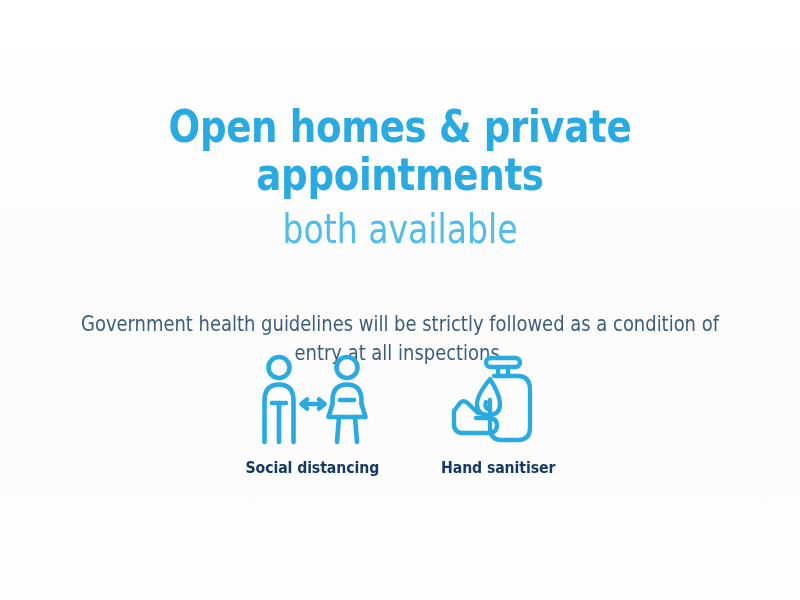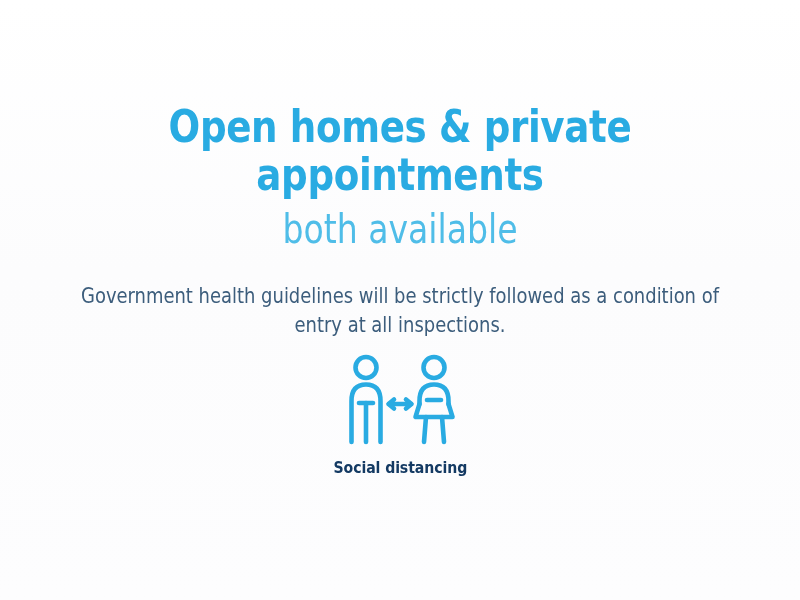--- a/index.html
+++ b/index.html
@@ -16,20 +16,21 @@
 
   .poster {
     position: relative;
     width: 800px;
     height: 600px;
     background: linear-gradient(180deg, #ffffff 0%, #fcfcfd 45%, #fdfdfe 100%);
     box-sizing: border-box;
     display: flex;
     flex-direction: column;
     align-items: center;
+    gap: 28px;
   }
 
   
   .headline-block {
     width: 100%;
     text-align: center;
     margin-top: 103px;
   }
   .headline {
     font-family: "DejaVu Sans Condensed", "Liberation Sans Narrow", "Liberation Sans", sans-serif;
@@ -139,16 +140,35 @@
 
           <path d="M52 50 H74"></path>
           <path d="M57 45.5 L51.5 50 L57 54.5"></path>
           <path d="M69 45.5 L74.5 50 L69 54.5"></path>
         </svg>
       </div>
       <div class="feature-label">Social distancing</div>
     </div>
 
 
+    <div class="feature feature-2">
+      <div class="icon-wrap">
+        <svg width="96" height="92" viewBox="0 0 96 92" fill="none" stroke="#29ABE2" stroke-width="4.3" stroke-linecap="round" stroke-linejoin="round">
+
+          <rect x="36" y="4" width="34" height="9" rx="4.5"></rect>
+          <path d="M48 13 V22"></path>
+          <path d="M58 13 V22"></path>
+
+          <path d="M44 22 H68 Q80 22 80 36 V74 Q80 86 68 86 H52 Q40 86 40 74 V46"></path>
+
+          <path d="M40 25 Q27 41 27 50 Q27 61 38.5 61 Q50 61 50 50 Q50 41 40 25 Z"></path>
+          <path d="M36 48 Q34 53 38 55"></path>
+
+          <path d="M4 57 L10 49 Q13.5 45.5 17.5 49 L28 59"></path>
+          <path d="M4 57 V70 Q4 79 13 79 H38 Q47 79 47 71 Q47 64 38 64 H26"></path>
+        </svg>
+      </div>
+      <div class="feature-label">Hand sanitiser</div>
+    </div>
 
 
   </div>
 </div>
 
 </body></html>

